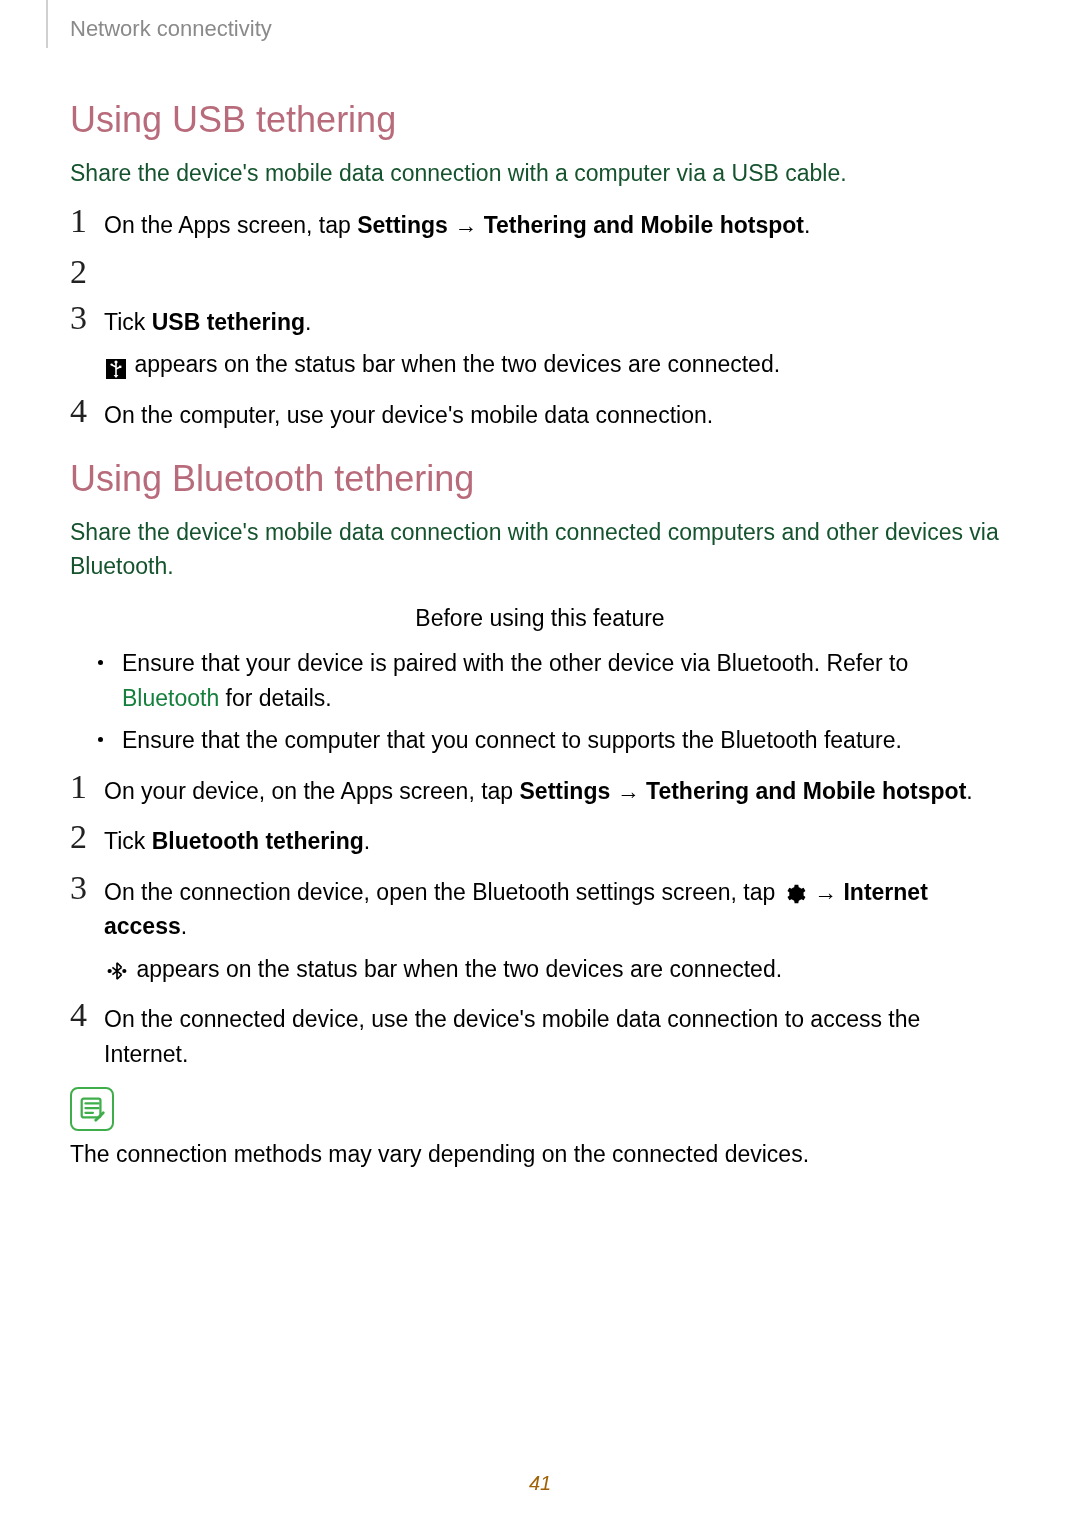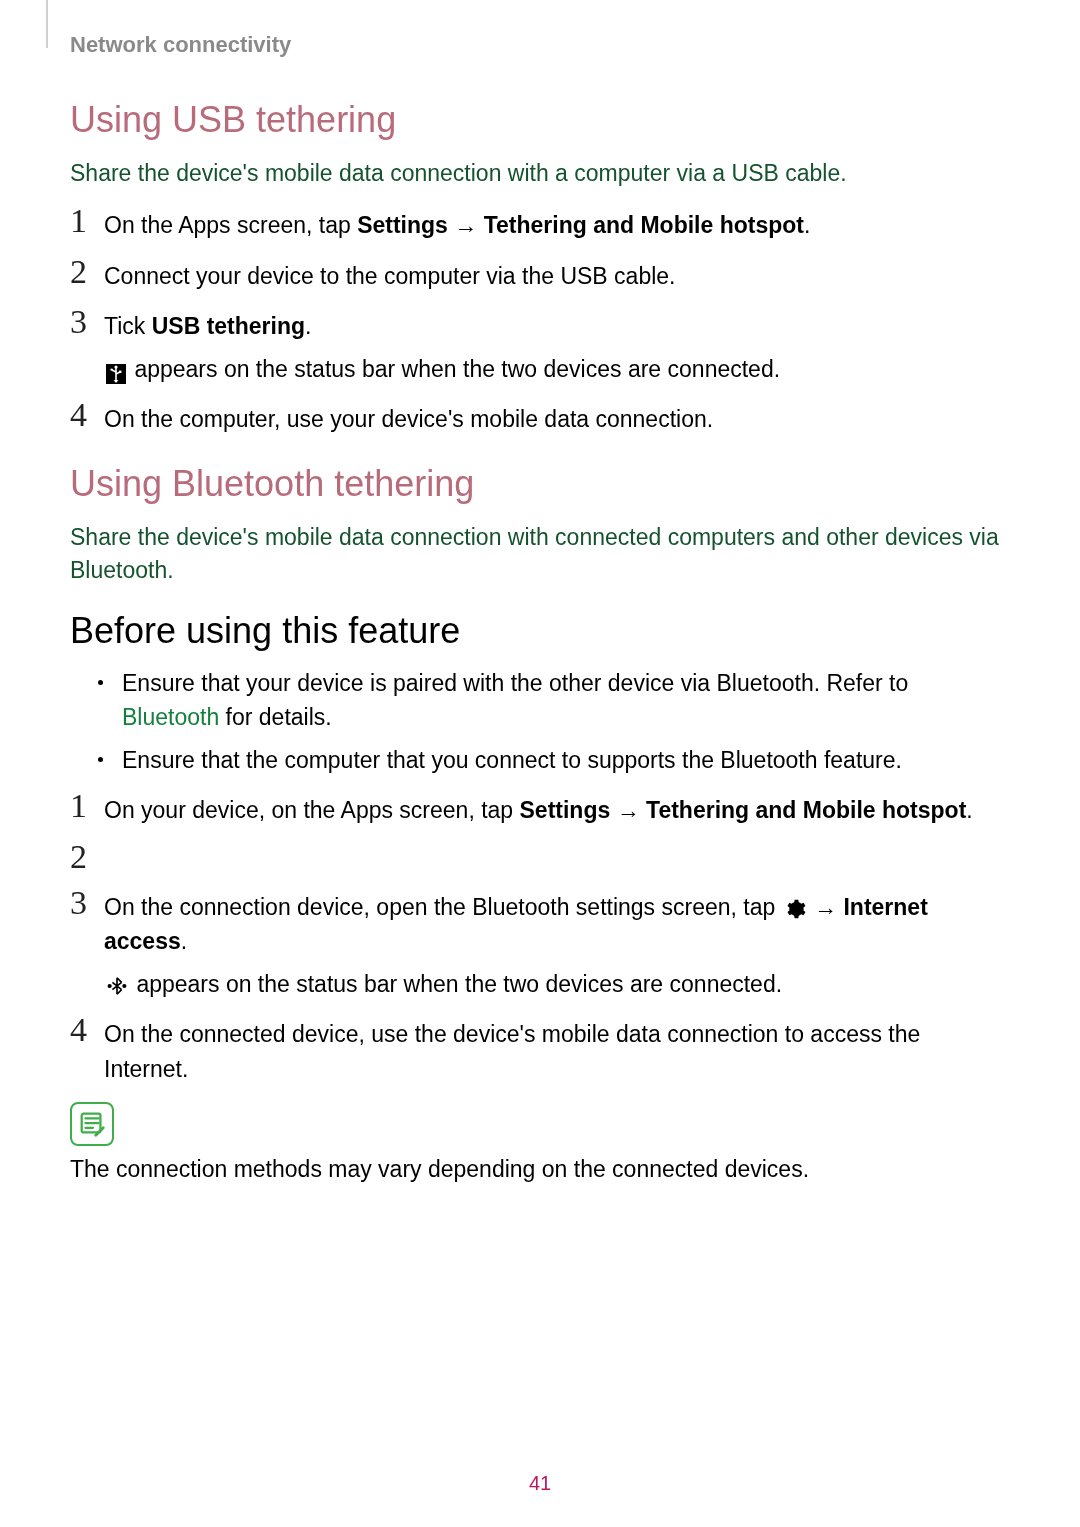--- a/index.html
+++ b/index.html
@@ -1,42 +1,42 @@
 <!DOCTYPE html>
 <html><head>
 <meta charset="utf-8">
 <style>
   * { box-sizing: border-box; margin: 0; padding: 0; }
   html, body { width: 1080px; height: 1527px; background: #fff; font-family: Arial, Helvetica, sans-serif; color: #000; }
   .page { position: relative; width: 1080px; height: 1527px; padding: 0 70px; }
   .left-rule { position: absolute; left: 46px; top: 0; width: 2px; height: 48px; background: #d0d0d0; }
-  .breadcrumb { position: absolute; left: 70px; top: 32px; font-size: 22px; color: #8a8a8a; font-weight: 700; }
+  .breadcrumb { position: absolute; left: 70px; top: 16px; font-size: 22px; color: #8a8a8a; font-weight: 400; }
   .content { position: absolute; left: 70px; top: 99px; width: 940px; }
   .h2 { font-size: 36px; color: #b86b7a; font-weight: 400; margin-bottom: 16px; margin-top: 0; }
   .h2.mt { margin-top: 26px; }
   .body { font-size: 23px; line-height: 1.45; color: #14532d; margin-bottom: 14px; }
-  .h3 { font-size: 36px; font-weight: 400; color: #000; margin-top: 22px; margin-bottom: 14px; }
+  .h3 { font-size: 23px; font-weight: 400; color: #000; margin-top: 22px; margin-bottom: 14px; text-align: center; }
   .ol-item { display: flex; align-items: flex-start; margin: 12px 0 8px 0; }
   .num { font-size: 34px; font-weight: 400; font-family: Georgia, 'Times New Roman', serif; color: #222; width: 34px; flex: 0 0 34px; line-height: 1.0; }
   .text { font-size: 23px; line-height: 1.5; padding-top: 4px; }
   .sub { font-size: 23px; line-height: 1.5; margin-left: 34px; margin-top: 4px; margin-bottom: 10px; }
   .bold { font-weight: bold; text-align: center; }
   .inline-icon { display: inline-block; vertical-align: middle; position: relative; top: -2px; margin: 0 2px; }
   .usb-icon { width: 20px; height: 20px; }
   .gear-icon { width: 22px; height: 22px; }
   .bt-share-icon { width: 22px; height: 22px; }
   .bullets { list-style: none; margin: 0 0 10px 28px; }
   .bullets li { position: relative; font-size: 23px; line-height: 1.5; padding-left: 24px; margin-bottom: 8px; }
   .bullets li::before { content: ""; position: absolute; left: 0; top: 14px; width: 5px; height: 5px; background: #000; border-radius: 50%; }
   .link { color: #15803d; }
   .note-row { display: flex; align-items: flex-start; margin-top: 16px; flex-direction: column; }
   .note-icon-box { width: 44px; height: 44px; border: 2px solid #3fae4a; border-radius: 8px; display: flex; align-items: center; justify-content: center; flex: 0 0 44px; margin-right: 24px; }
   .note-icon-box svg { width: 30px; height: 30px; }
   .note-text { font-size: 23px; line-height: 1.5; padding-top: 6px; }
-  .page-number { position: absolute; bottom: 32px; left: 0; width: 1080px; text-align: center; font-size: 20px; color: #be185d; }
+  .page-number { position: absolute; bottom: 32px; left: 0; width: 1080px; text-align: center; font-size: 20px; color: #a16207; font-style: italic; }
 </style>
 </head>
 <body>
 
 <div class="page">
   <div class="left-rule"></div>
   <div class="breadcrumb">Network connectivity</div>
 
   <div class="content">
 
@@ -45,21 +45,20 @@
 
     <div class="ol-item">
       <div class="num">1</div>
       <div class="text">
         <span>On the Apps screen, tap </span><span class="bold">Settings</span><span> → </span><span class="bold">Tethering and Mobile hotspot</span><span>.</span>
       </div>
     </div>
 
     <div class="ol-item">
       <div class="num">2</div>
-      <div class="text">Connect your device to the computer via the USB cable.</div>
     </div>
 
     <div class="ol-item">
       <div class="num">3</div>
       <div class="text">
         <span>Tick </span><span class="bold">USB tethering</span><span>.</span>
       </div>
     </div>
     <div class="sub">
       <span class="inline-icon usb-icon">
@@ -97,20 +96,23 @@
 
     <div class="ol-item">
       <div class="num">1</div>
       <div class="text">
         <span>On your device, on the Apps screen, tap </span><span class="bold">Settings</span><span> → </span><span class="bold">Tethering and Mobile hotspot</span><span>.</span>
       </div>
     </div>
 
     <div class="ol-item">
       <div class="num">2</div>
+      <div class="text">
+        <span>Tick </span><span class="bold">Bluetooth tethering</span><span>.</span>
+      </div>
     </div>
 
     <div class="ol-item">
       <div class="num">3</div>
       <div class="text">
         <span>On the connection device, open the Bluetooth settings screen, tap </span><span class="inline-icon gear-icon">
           <svg viewBox="0 0 24 24">
               <path fill="#000" d="M12 8.5a3.5 3.5 0 1 0 0 7 3.5 3.5 0 0 0 0-7zm9.4 3.5c0-.6-.05-1.1-.14-1.6l2.1-1.6-2-3.5-2.5.9a8 8 0 0 0-2.8-1.6L15.6 2h-4l-.5 2.6a8 8 0 0 0-2.8 1.6l-2.5-.9-2 3.5 2.1 1.6c-.09.5-.14 1-.14 1.6s.05 1.1.14 1.6l-2.1 1.6 2 3.5 2.5-.9a8 8 0 0 0 2.8 1.6L11.6 22h4l.5-2.6a8 8 0 0 0 2.8-1.6l2.5.9 2-3.5-2.1-1.6c.09-.5.14-1 .14-1.6z"></path>
             </svg>
         </span><span> → </span><span class="bold">Internet access</span><span>.</span>

